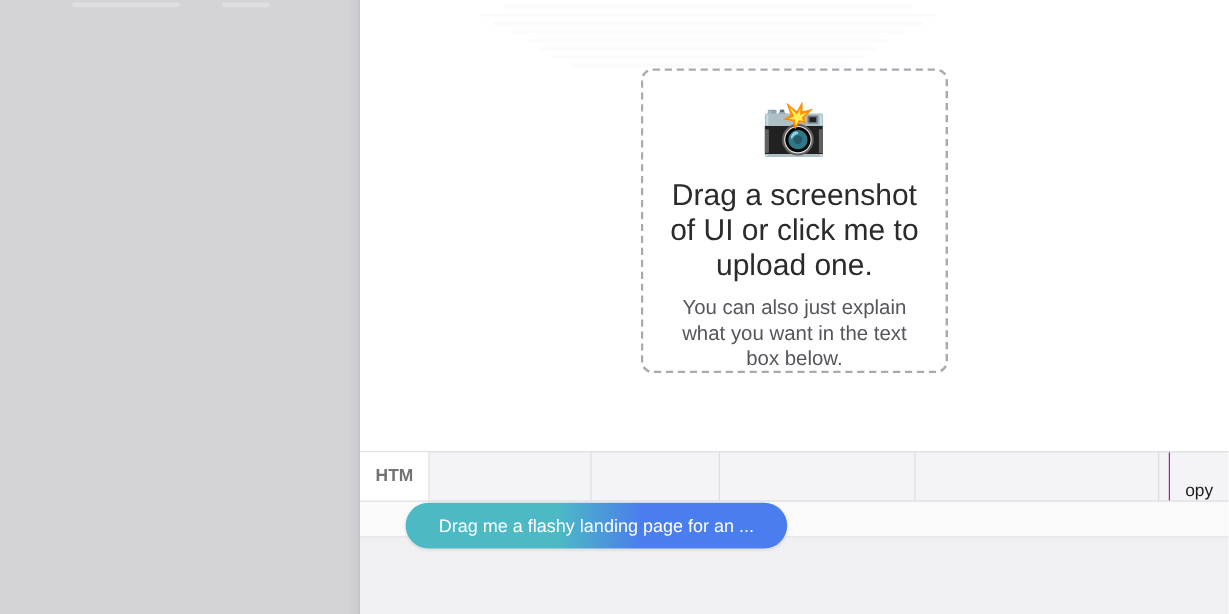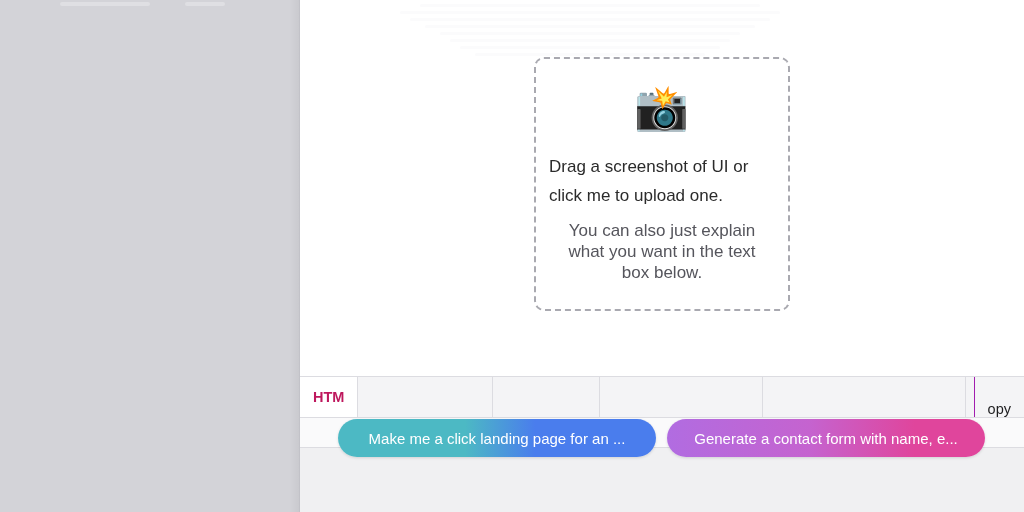--- a/index.html
+++ b/index.html
@@ -101,21 +101,22 @@
   .camera-emoji {
     font-size: 44px;
     line-height: 1;
     height: 50px;
     display: block;
     user-select: none;
   }
   .dz-title {
     margin-top: 16px;
     width: 226px;
-    font-size: 17px;
+    text-align: center;
+    font-size: 25px;
     line-height: 29px;
     color: #2b2b2b;
     font-weight: 400;
   }
   .dz-sub {
     margin-top: 10px;
     width: 218px;
     text-align: center;
     font-size: 17px;
     line-height: 21px;
@@ -132,21 +133,21 @@
     border-bottom: 1px solid #dcdce1;
     background: #f4f4f6;
     display: flex;
     align-items: stretch;
   }
   .tab {
     display: flex;
     align-items: center;
     padding: 0 13px;
     font-size: 14.5px;
-    color: #be185d;
+    color: #737373;
     border-right: 1px solid #dcdce1;
     background: transparent;
     white-space: nowrap;
     font-weight: 700;
     cursor: pointer;
   }
   .tab.active {
     background: #ffffff;
     font-weight: 700;
   }
@@ -268,19 +269,16 @@
         <span>opy</span>
       </div>
     </div>
 
     <div class="bottom-strip"></div>
     <div class="foot-strip"></div>
 
   </div>
 
   <div class="pill" id="pill-1">
-    <span>Make me a click landing page for an ...</span>
+    <span>Drag me a flashy landing page for an ...</span>
   </div>
-  <div class="pill" id="pill-2">
-    <span>Generate a contact form with name, e...</span>
-  </div>
 
 </div>
 
 </body></html>

